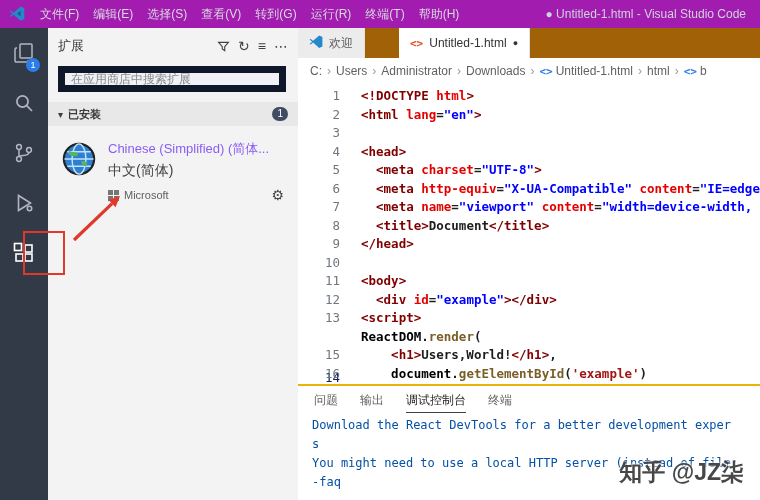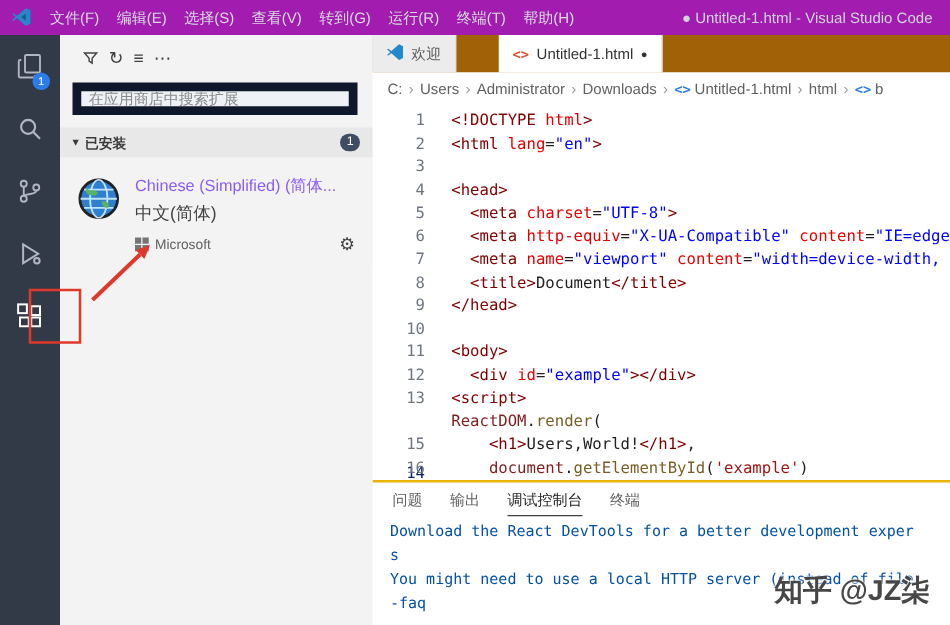--- a/index.html
+++ b/index.html
@@ -58,23 +58,23 @@
   .tab-html-glyph { color:#e44d26; font-size:11px; font-weight:bold; font-family:"DejaVu Sans Mono",monospace; }
   #breadcrumb { height:26px; display:flex; align-items:center; padding:0 12px; font-size:12px;
     color:#616161; background:#fff; white-space:nowrap; overflow:hidden; }
   .bc-sep { color:#9a9a9a; margin:0 5px; font-size:12px; }
   .bc-item { cursor:pointer; }
   .bc-icon { margin-right:3px; }
   #code-lines { padding-top:3px; font-family:"DejaVu Sans Mono","Liberation Mono",monospace; font-size:12.5px; line-height:18.5px; }
   .code-line { display:flex; height:18.5px; }
   .ln { width:42px; text-align:right; color:#6e7681; flex:none; user-select:none; }
   .ln.active { color:#0b216f;margin-top:41px; }
-  .code-text { padding-left:21px; white-space:pre; }
+  .code-text { padding-left:21px; white-space:pre;font-weight:bold; }
   .tk-tag { color:#800000; } .tk-attr { color:#e50000; } .tk-str { color:#0000ff; }
-  .tk-text { color:#1e1e1e; } .tk-ident { color:#7f1d1d; } .tk-fn { color:#795e26; } .tk-strq { color:#a31515; }
+  .tk-text { color:#1e1e1e; } .tk-ident { color:#000000; } .tk-fn { color:#795e26; } .tk-strq { color:#a31515; }
 
   
   #panel { position:absolute; left:298px; top:384px; width:462px; height:116px; background:#fff;
     border-top:2px solid #eab308; z-index:2; }
   #panel-tabs { height:28px; display:flex; gap:22px; padding:0 16px; font-size:12px; color:#616161; align-items:center; }
   .panel-tab { cursor:pointer; padding:4px 0 3px 0; }
   .panel-tab.active { color:#1f1f1f; border-bottom:1px solid #424242; }
   #panel-content { font-family:"DejaVu Sans Mono","Liberation Mono",monospace; font-size:12px; line-height:19px;
     color:#0451a5; padding:2px 16px 0 14px; white-space:pre; overflow:hidden; }
 
@@ -133,20 +133,21 @@
         <rect x="4" y="13" width="7" height="7"></rect>
           <rect x="13" y="13" width="7" height="7"></rect>
         <rect x="13" y="4" width="7" height="7"></rect>
           <rect x="2.5" y="2.5" width="7" height="7"></rect>
       </svg>
     </div>
   </div>
 
   <div id="sidebar">
     <div id="sidebar-header">
+      <span id="sidebar-title">扩展</span>
       <span class="sb-action">
         <svg width="13" height="13" viewBox="0 0 16 16" fill="none" stroke="#424242" stroke-width="1.4">
           <path d="M2 3 H14 L9.5 8.2 V13 L6.5 11 V8.2 Z"></path>
         </svg>
       </span>
       <span class="sb-action">↻</span>
       <span class="sb-action">≡</span>
       <span class="sb-action">⋯</span>
     </div>
     <div id="search-wrap">

